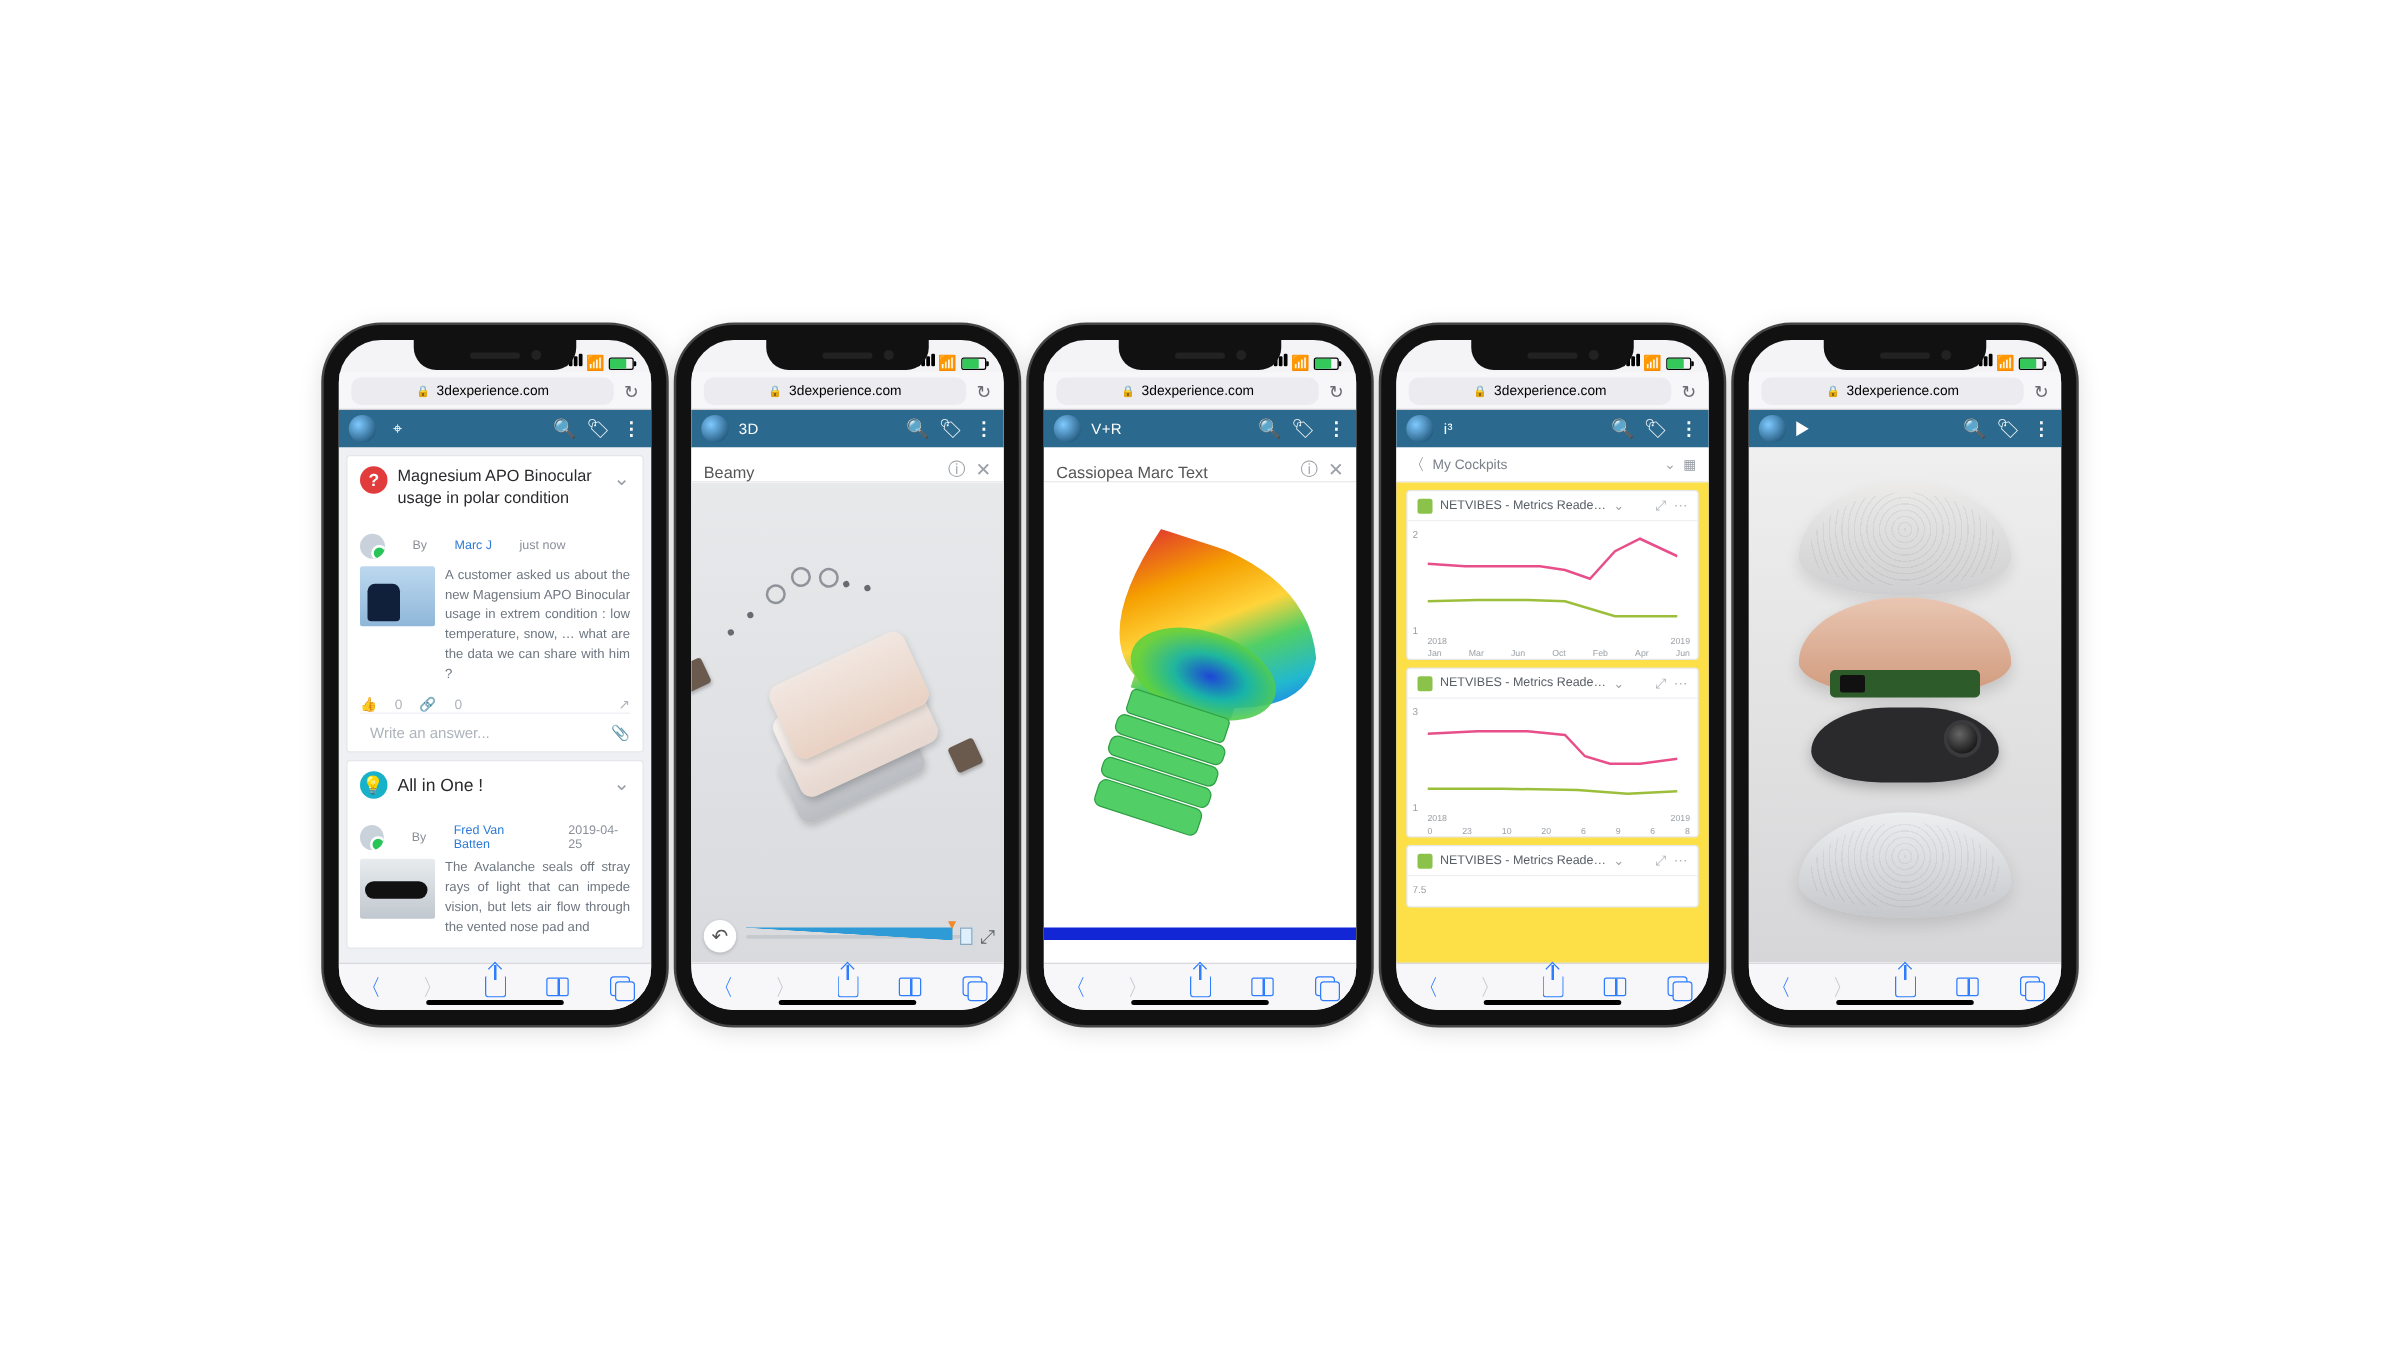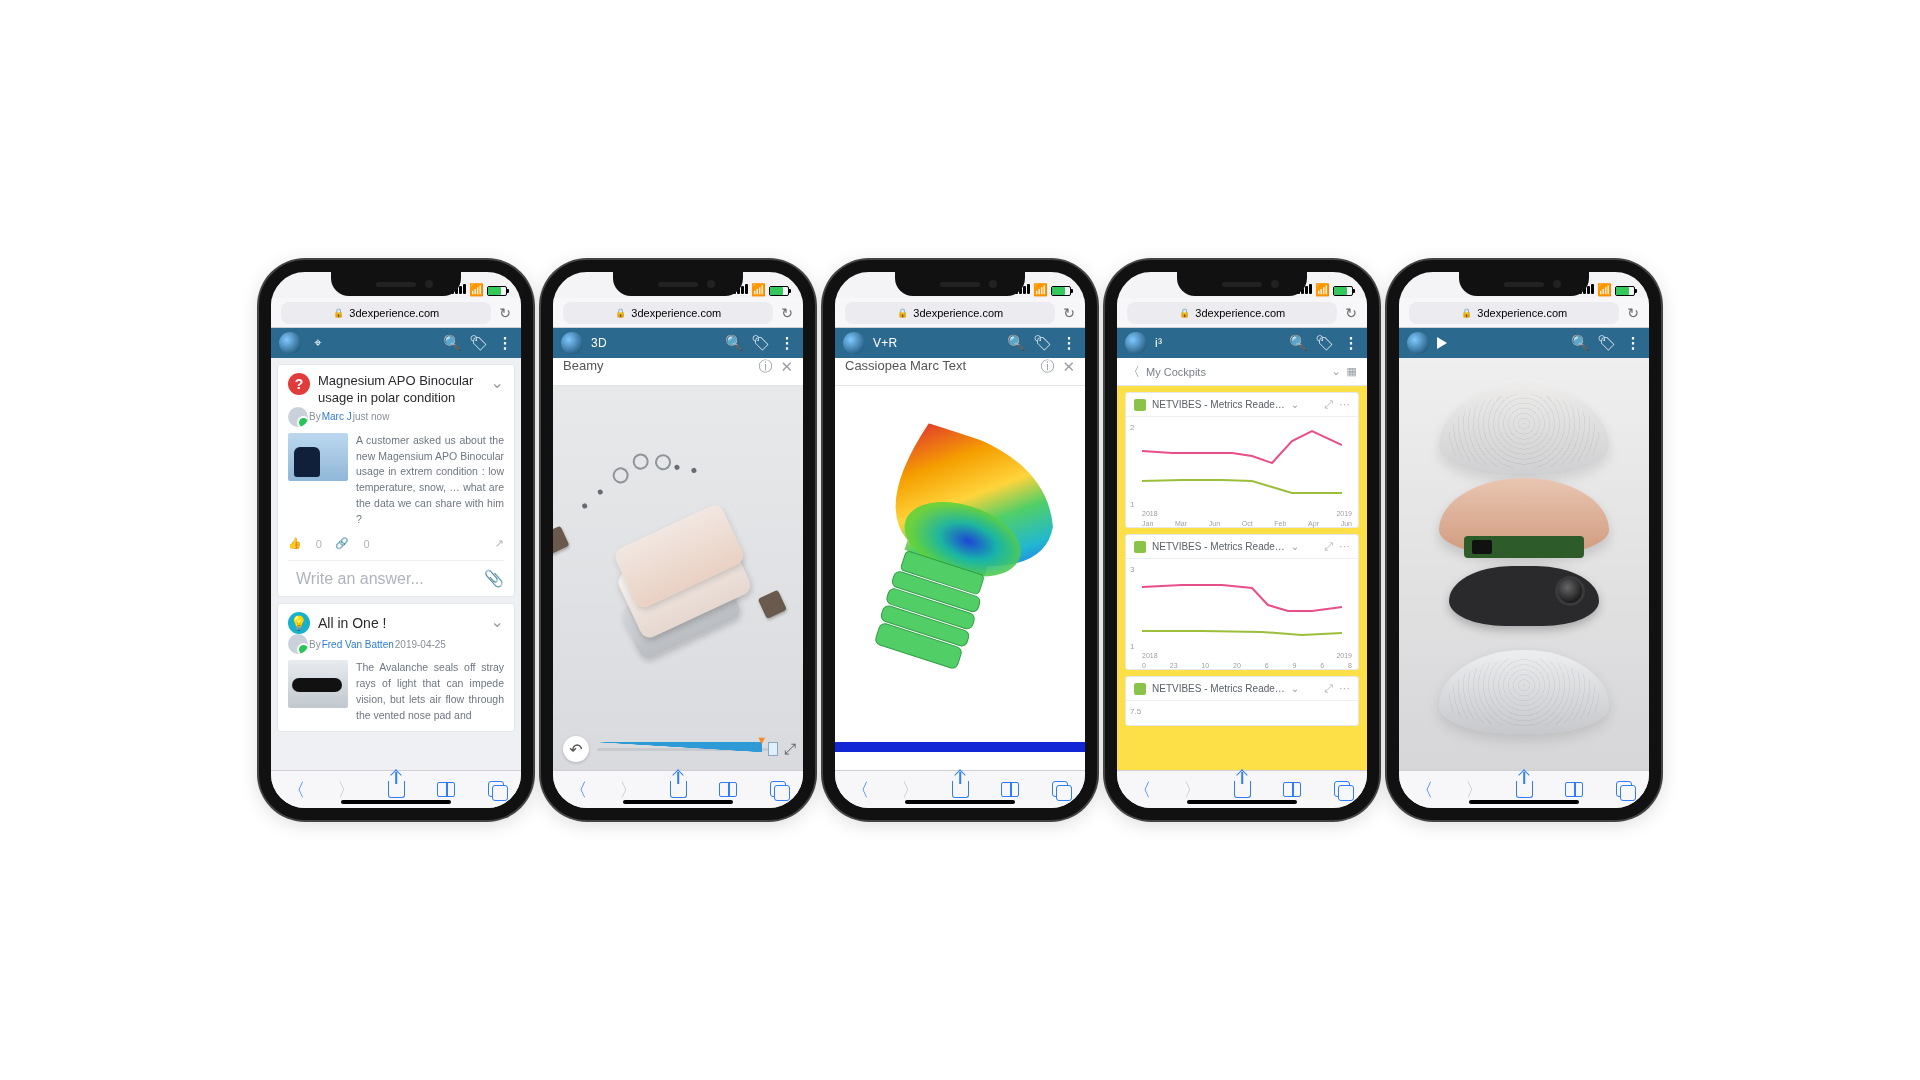--- a/index.html
+++ b/index.html
@@ -32,21 +32,21 @@
 
 
 .appbar { height:30px; background:#2b6a8e; display:flex; align-items:center; color:#fff; padding:0 8px; gap:8px; }
 .appbar .logo{ width:22px; height:22px; border-radius:50%; background:radial-gradient(circle at 35% 35%, #7fc9ff, #0a3a5a);} 
 .appbar .title{ font-size:12px; font-weight:500; letter-spacing:.3px;}
 .appbar .sp{flex:1}
 .appbar .ic{ width:18px; text-align:center; font-size:15px; opacity:.95;}
 .appbar .dots{ letter-spacing:-2px; font-weight:bold;}
 
 
-.subhdr{ height:28px; background:#fff; border-bottom:1px solid #e4e4e8; display:flex; align-items:flex-start; padding:0 10px; gap:8px; color:#555; font-size:13px;}
+.subhdr{ height:28px; background:#fff; border-bottom:1px solid #e4e4e8; display:flex; align-items:flex-end; padding:0 10px; gap:8px; color:#555; font-size:13px;}
 .subhdr .sp{flex:1}
 .subhdr .i{ color:#9aa0a6; font-size:14px;}
 .subhdr .x{ color:#9aa0a6; font-size:15px;}
 
 
 .content{ flex:1; overflow:hidden; background:#eef0f3; position:relative;}
 .content.white{background:#fff;}
 .content.grey{background:#fde047;}
 
 
@@ -62,32 +62,32 @@
 .tabsic::before{left:0;top:0;} .tabsic::after{left:4px;top:4px;background:#f7f7f9;}
 
 
 .feed{ padding:6px; display:flex; flex-direction:column; gap:6px;}
 .card{ background:#fff; border:1px solid #e4e6ea; border-radius:3px; padding:8px 10px; }
 .cardhdr{ display:flex; align-items:flex-start; gap:8px;}
 .qcircle{ width:22px;height:22px;border-radius:50%; display:flex;align-items:center;justify-content:center;color:#fff;font-weight:bold;font-size:14px;}
 .qred{ background:#e23b3b;} .bulb{ background:#17b1c9;}
 .ptitle{ flex:1; font-size:13px; color:#2a2a2e; line-height:1.3;}
 .chev{ color:#9aa0a6;}
-.byline{ display:flex; align-items:center; gap:1px; font-size:10px; color:#8a8f98; margin:0 0 6px;}
+.byline{ display:flex; align-items:center; gap:22px; font-size:10px; color:#8a8f98; margin:20px 0 6px;}
 .byline .av{ width:20px;height:20px;border-radius:50%;background:#c9d2db; position:relative; overflow:hidden;}
 .byline .av::after{content:"";position:absolute;right:-2px;bottom:-2px;width:9px;height:9px;border-radius:50%;background:#27c558;border:2px solid #fff;}
 .byline .name{ color:#2d7bd6; font-weight:500;}
 .postbody{ display:flex; gap:8px; font-size:10.5px; color:#6e7680; line-height:1.5; text-align:justify;}
 .thumb{ width:60px; height:48px; background:linear-gradient(#bcd8ef,#8fb7d8); border-radius:2px; flex-shrink:0; position:relative; overflow:hidden;}
 .thumb.polar::after{content:"";position:absolute;left:6px;bottom:4px;width:26px;height:30px;background:#11203a;border-radius:6px 6px 3px 3px;}
 .thumb.glass{ background:linear-gradient(#e8ecef,#c0c7ce);} 
 .thumb.glass::after{content:"";position:absolute;left:4px;top:18px;width:50px;height:14px;border-radius:8px;background:#111;}
 .actions{ display:flex; gap:14px; color:#aeb4bc; font-size:11px; margin-top:10px; align-items:center;}
 .actions .sp{flex:1}
-.answer{ display:flex; align-items:center; gap:8px; border-top:1px solid #eef0f3; margin-top:10px; padding-top:8px; font-size:16px; color:#aeb4bc;}
+.answer{ display:flex; align-items:center; gap:8px; border-top:1px solid #eef0f3; padding-top:8px; font-size:12px; color:#aeb4bc;}
 
 
 .view3d{ position:absolute; inset:0; background:linear-gradient(#e8e9eb,#d9dadd);}
 .assembly{ position:absolute; left:50%; top:48%; transform:translate(-50%,-50%) rotate(-25deg); }
 .layer{ position:absolute; border-radius:10px;}
 .layer.l1{ width:120px;height:70px;left:-60px;top:-20px;background:linear-gradient(#f6f1ee,#e6d7cf); box-shadow:0 3px 6px rgba(0,0,0,.2);} 
 .layer.l2{ width:118px;height:64px;left:-52px;top:-44px;background:linear-gradient(#f1e7e1,#e9d1c3); box-shadow:0 3px 6px rgba(0,0,0,.15);} 
 .layer.l3{ width:110px;height:56px;left:-70px;top:12px;background:linear-gradient(#d5d7da,#b9bcc1); box-shadow:0 3px 6px rgba(0,0,0,.18);} 
 .chip{ position:absolute; width:22px;height:22px;background:#6a5a4e;border-radius:3px;box-shadow:0 2px 3px rgba(0,0,0,.25);} 
 .chip.c1{left:60px;top:60px}.chip.c2{left:-110px;top:-90px}

